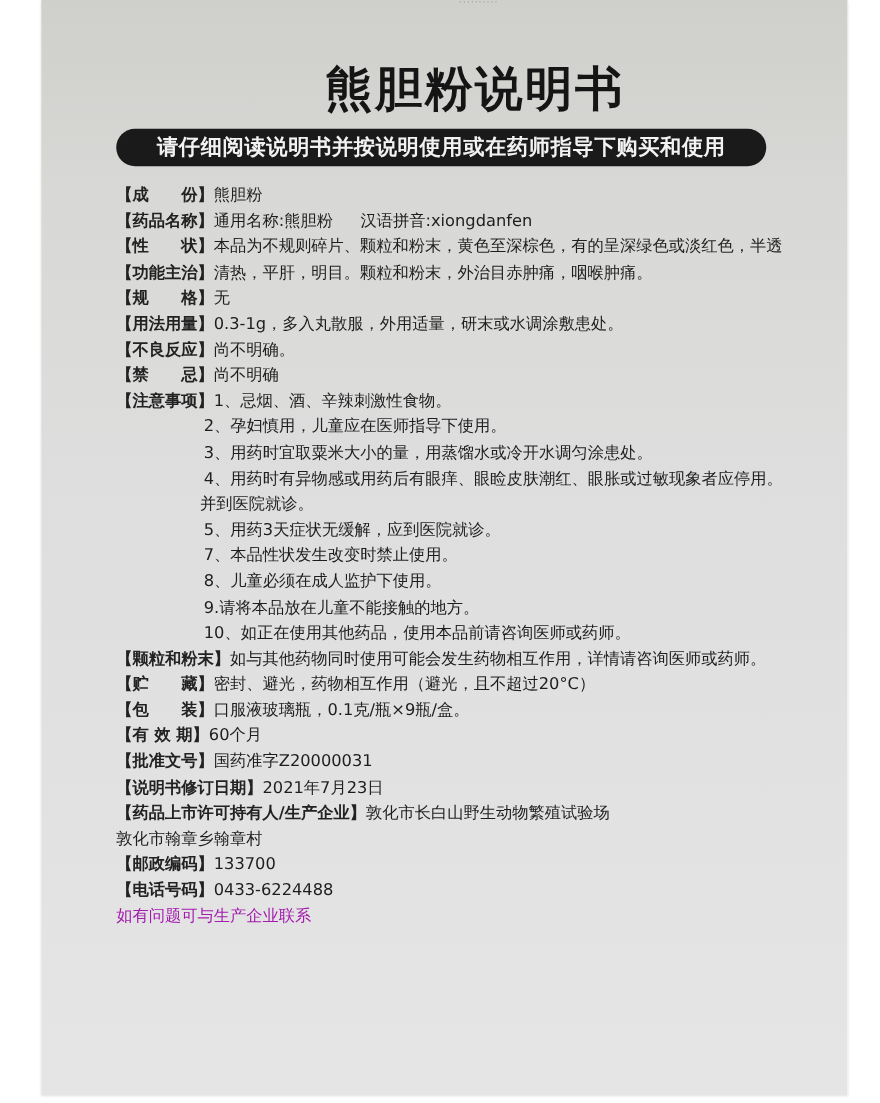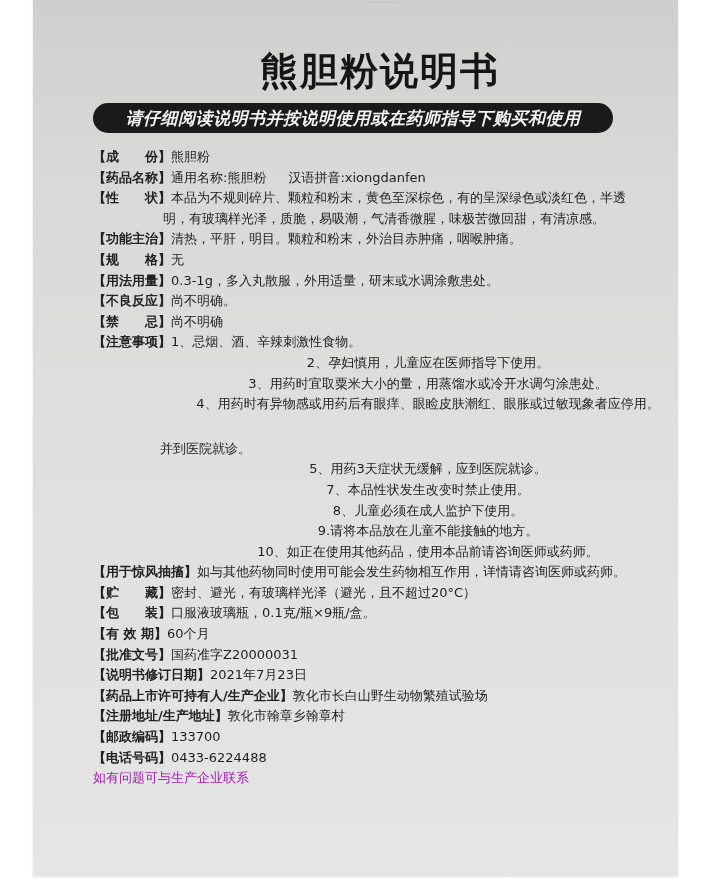--- a/index.html
+++ b/index.html
@@ -17,31 +17,31 @@
       position: absolute; left: 300px; top: 0; width: 165px; height: 5px;
       font-size: 5px; line-height: 5px; color: #555; overflow: hidden; text-align: center;
     }
     .title {
       position: absolute; left: 0; width: 704px; top: 46px; text-align: center;
       font-size: 38px; font-weight: bold; letter-spacing: 2px; color: #151515; padding-left: 28px;
     }
     .banner {
       position: absolute; left: 93px; top: 103px; width: 520px; height: 30px;
       background: #1a1a1a; border-radius: 15px; color: #f2f2f2;
-      font-size: 17px; font-weight: bold; line-height: 30px; text-align: center; letter-spacing: 0.5px; font-style: italic;
+      font-size: 17px; font-weight: bold; line-height: 30px; text-align: center; letter-spacing: 0.5px;
     }
     .content {
       position: absolute; left: 93px; top: 147px; width: 600px;
       font-size: 13px; line-height: 20.6px; white-space: nowrap;
     }
     .row { height: 20.6px; display: flex; }
     .label { font-weight: bold; color: #222; }
     .indent { padding-left: 70px; }
-    .indent-note { padding-left: 70px; justify-content: center; }
-    .note-cont { padding-left: 67px; margin-top: 24px; }
+    .indent-note { padding-left: 70px; }
+    .note-cont { padding-left: 67px; }
     .footer-note { color: #a21caf; }
   </style>
 </head>
 <body>
 
 <div class="sheet"></div>
 <div class="top-strip">· · · · · · · · · ·</div>
 
 <h1 class="title" style="margin:0;">熊胆粉说明书</h1>
 <div class="banner">请仔细阅读说明书并按说明使用或在药师指导下购买和使用</div>
@@ -53,23 +53,20 @@
   </div>
   <div class="row">
     <span class="label">【药品名称】</span>
     <span>通用名称:熊胆粉</span>
     <span style="display:inline-block;width:22px;"></span>
     <span>汉语拼音:xiongdanfen</span>
   </div>
   <div class="row">
     <span class="label">【性　　状】</span>
     <span>本品为不规则碎片、颗粒和粉末，黄色至深棕色，有的呈深绿色或淡红色，半透</span>
-  </div>
-  <div class="row indent">
-    <span>明，有玻璃样光泽，质脆，易吸潮，气清香微腥，味极苦微回甜，有清凉感。</span>
   </div>
   <div class="row">
     <span class="label">【功能主治】</span>
     <span>清热，平肝，明目。颗粒和粉末，外治目赤肿痛，咽喉肿痛。</span>
   </div>
   <div class="row">
     <span class="label">【规　　格】</span>
     <span>无</span>
   </div>
   <div class="row">
@@ -110,26 +107,26 @@
       <span>8、儿童必须在成人监护下使用。</span>
     </div>
   <div class="row indent-note">
       <span>9.请将本品放在儿童不能接触的地方。</span>
     </div>
   <div class="row indent-note">
       <span>10、如正在使用其他药品，使用本品前请咨询医师或药师。</span>
     </div>
 
   <div class="row">
-    <span class="label">【用于惊风抽搐】</span>
+    <span class="label">【颗粒和粉末】</span>
     <span>如与其他药物同时使用可能会发生药物相互作用，详情请咨询医师或药师。</span>
   </div>
   <div class="row">
     <span class="label">【贮　　藏】</span>
-    <span>密封、避光，有玻璃样光泽（避光，且不超过20°C）</span>
+    <span>密封、避光，药物相互作用（避光，且不超过20°C）</span>
   </div>
   <div class="row">
     <span class="label">【包　　装】</span>
     <span>口服液玻璃瓶，0.1克/瓶×9瓶/盒。</span>
   </div>
   <div class="row">
     <span class="label">【有 效 期】</span>
     <span>60个月</span>
   </div>
   <div class="row">
@@ -138,21 +135,20 @@
   </div>
   <div class="row">
     <span class="label">【说明书修订日期】</span>
     <span>2021年7月23日</span>
   </div>
   <div class="row">
     <span class="label">【药品上市许可持有人/生产企业】</span>
     <span>敦化市长白山野生动物繁殖试验场</span>
   </div>
   <div class="row">
-    <span class="label">【注册地址/生产地址】</span>
     <span>敦化市翰章乡翰章村</span>
   </div>
   <div class="row">
     <span class="label">【邮政编码】</span>
     <span>133700</span>
   </div>
   <div class="row">
     <span class="label">【电话号码】</span>
     <span>0433-6224488</span>
   </div>

